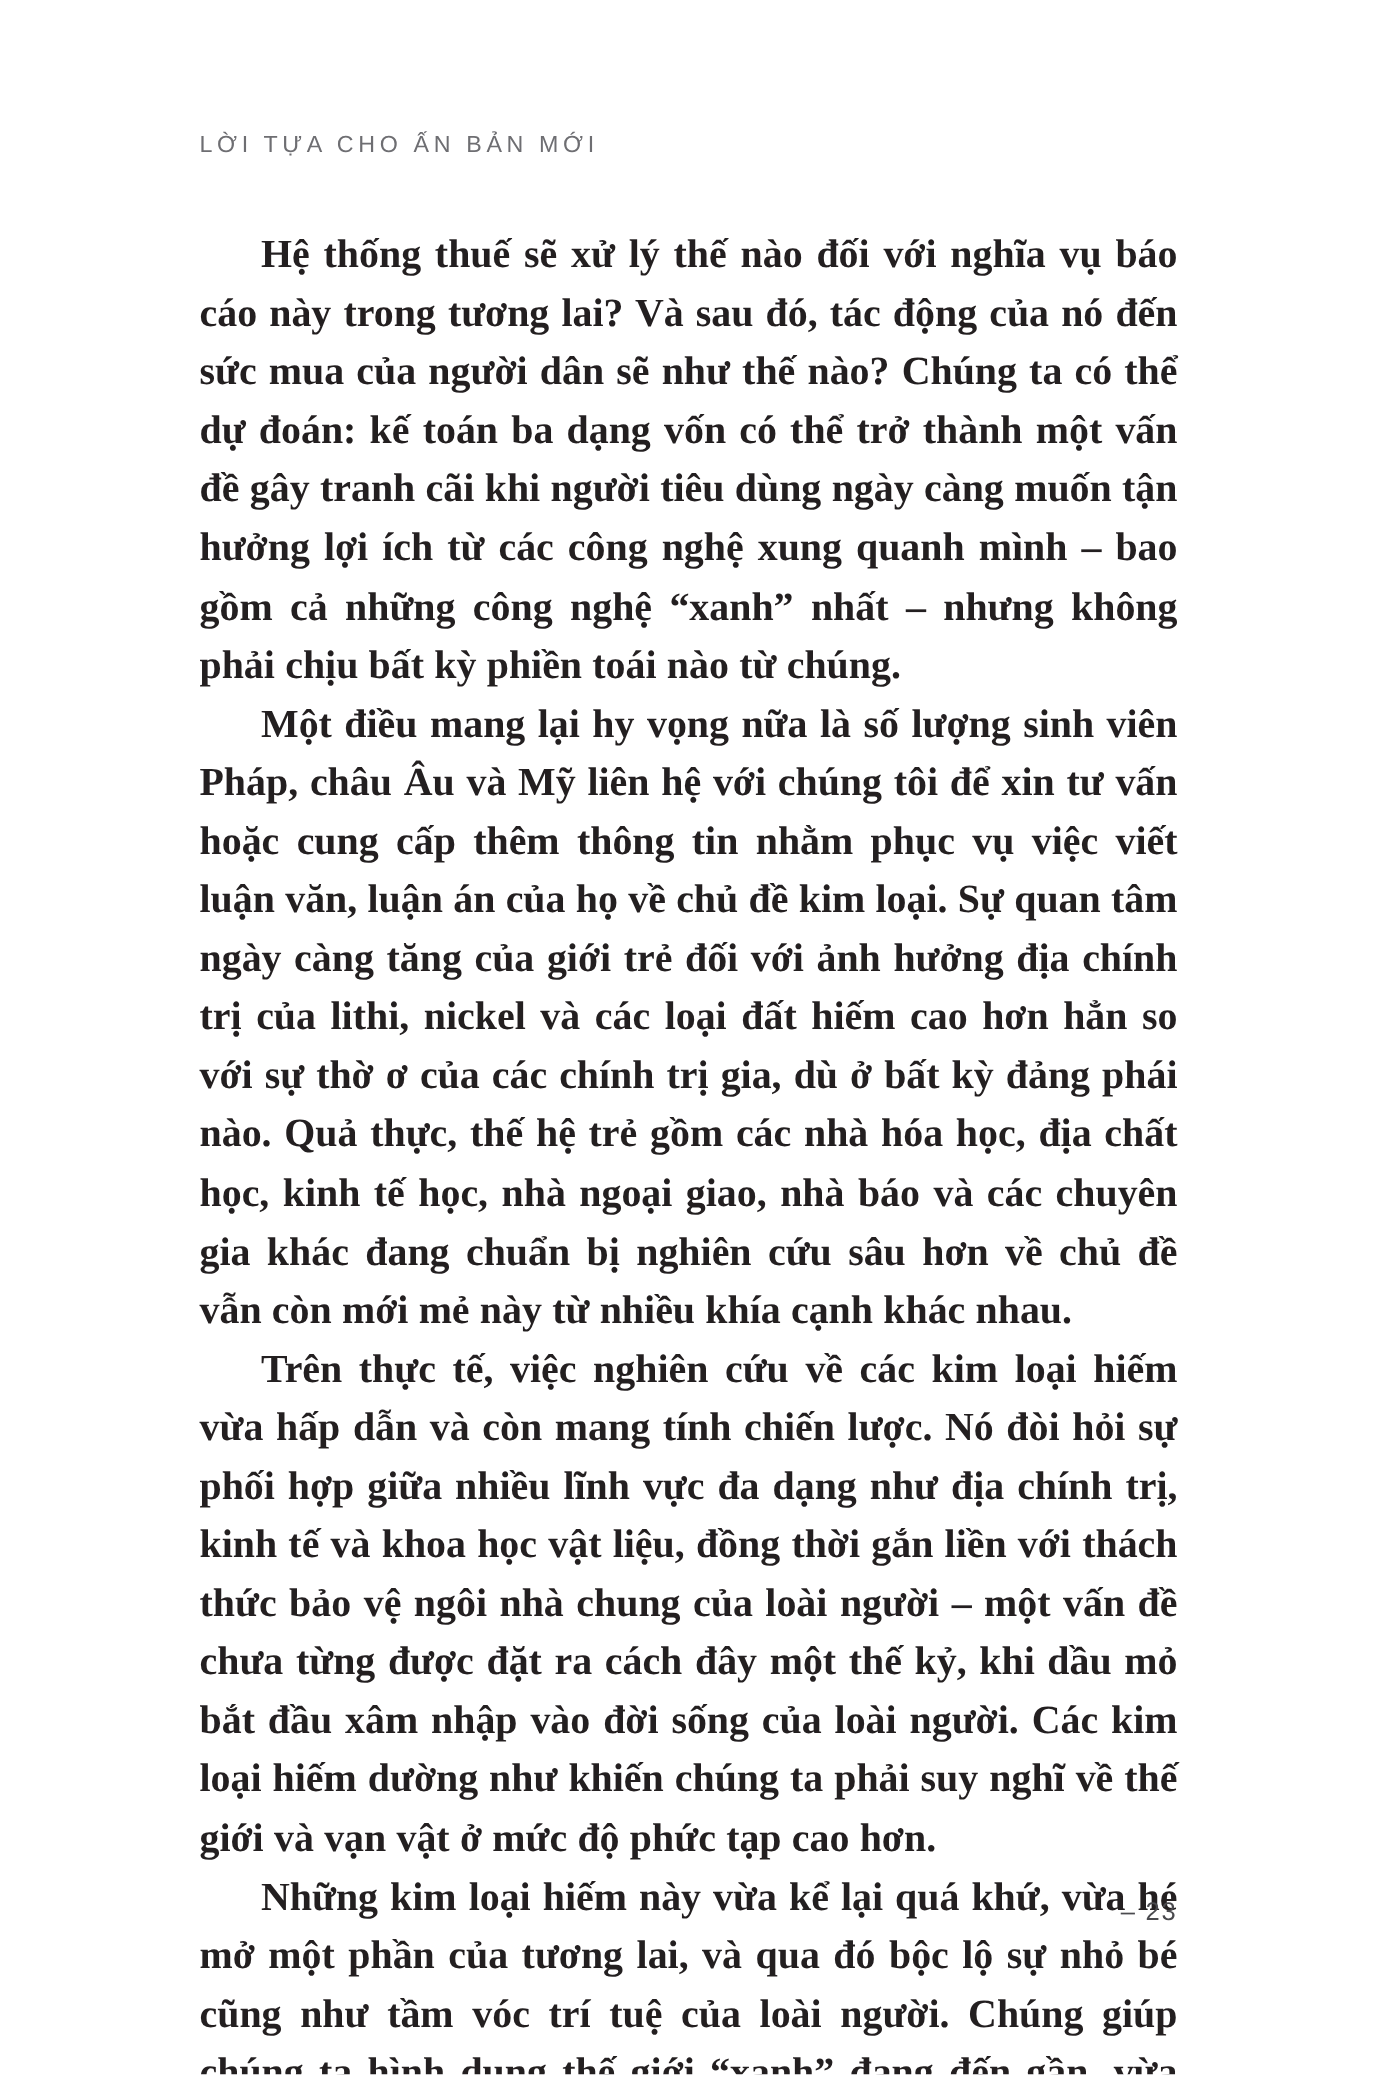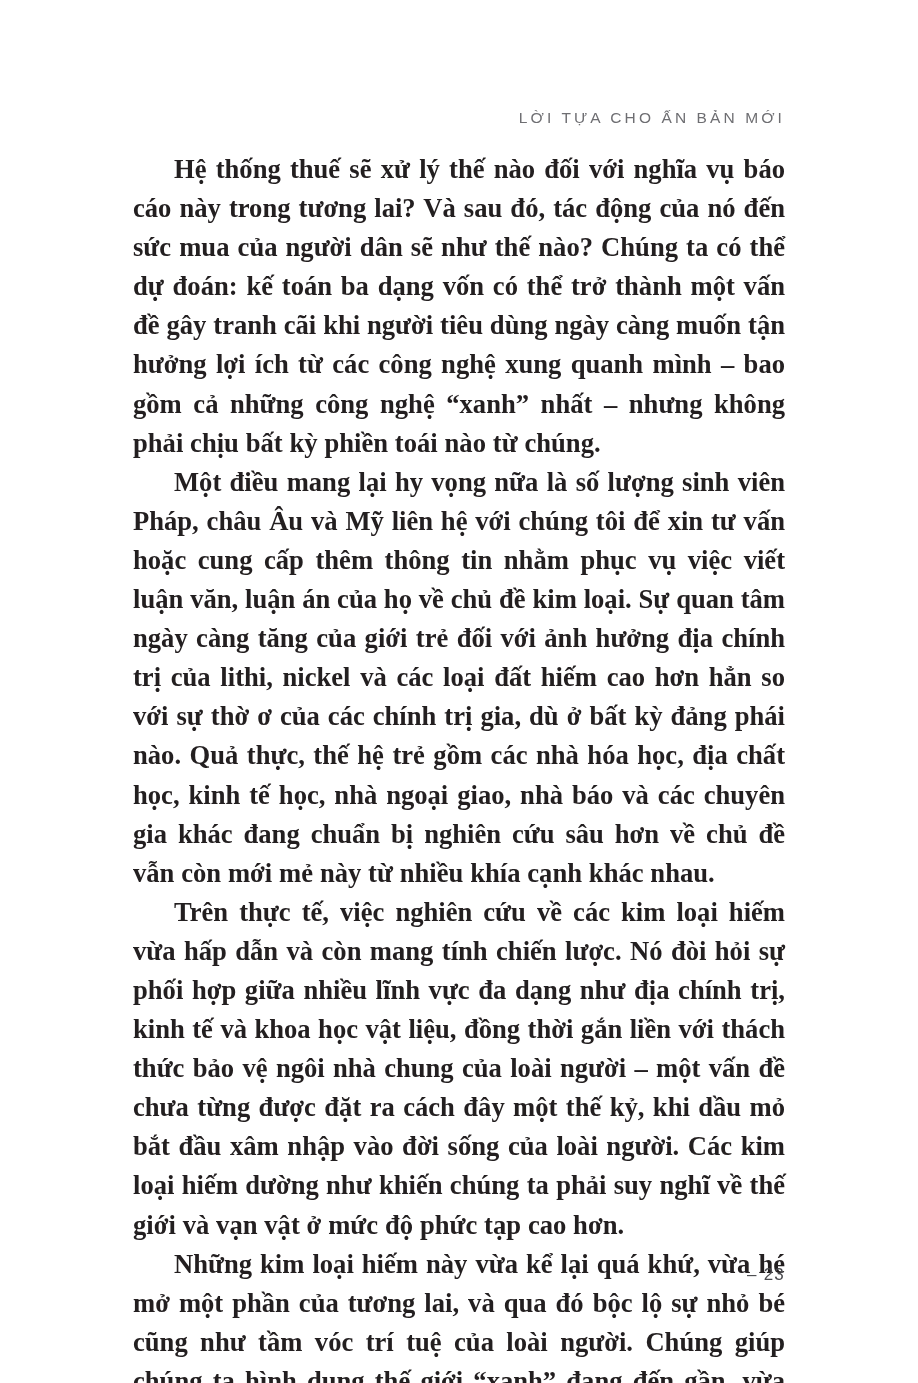--- a/index.html
+++ b/index.html
@@ -15,24 +15,23 @@
     height: 1383px;
     margin: 0 auto;
     background: #ffffff;
     box-sizing: border-box;
     overflow: hidden;
   }
 
   
   .running-head {
     position: absolute;
-    top: 109px;
+    top: 88px;
     left: 133px;
     width: 652px;
-    text-align: right;
     font-family: "Liberation Sans", sans-serif;
     font-size: 15.5px;
     font-weight: 400;
     letter-spacing: 3.1px;
     color: #6e6e72;
     white-space: nowrap;
   }
 
   
   .text-column {

